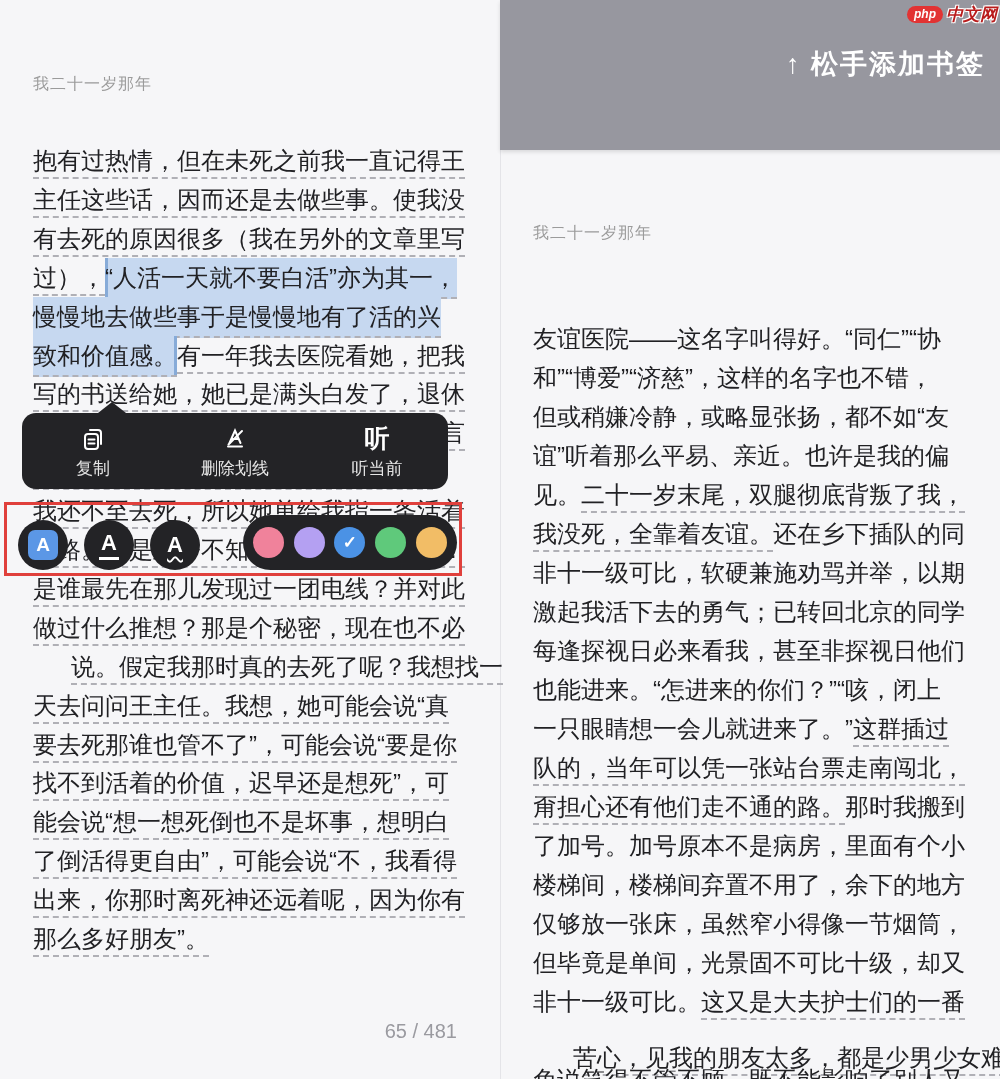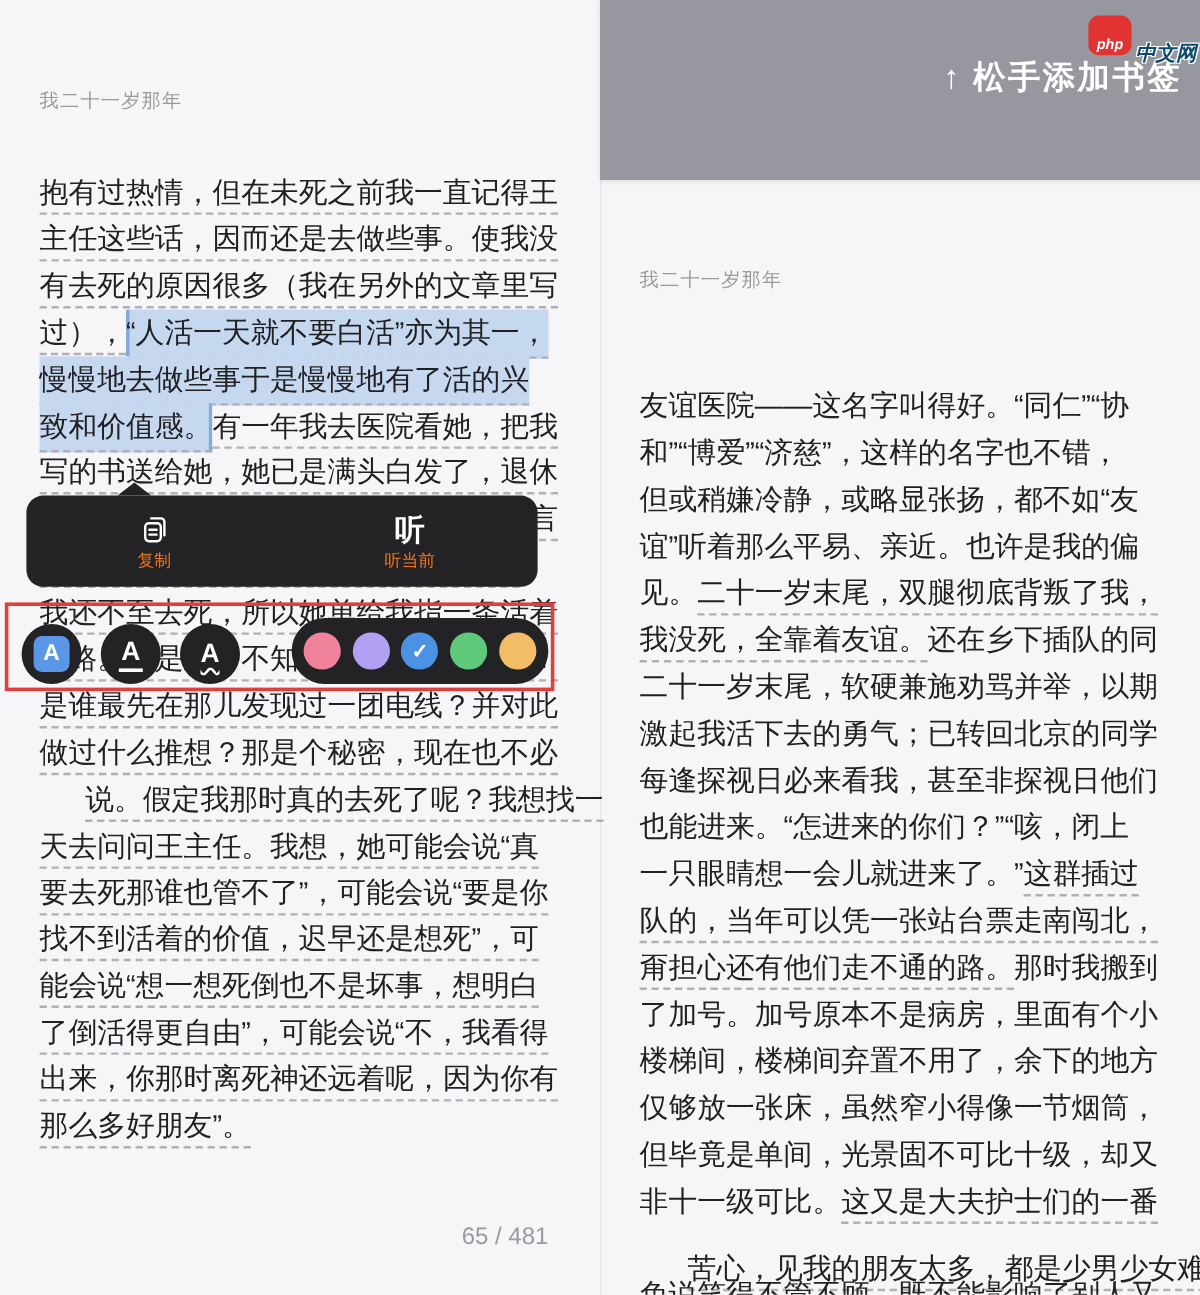--- a/index.html
+++ b/index.html
@@ -29,34 +29,34 @@
           z-index:10;box-shadow:0 2px 4px rgba(0,0,0,.12);}
   .banner-label{position:absolute;right:72px;top:46px;font-size:27px;font-weight:bold;color:#fff;
                 letter-spacing:2px;}
   .ribbon{position:absolute;right:27px;top:0;width:25px;height:79px;
           background:linear-gradient(180deg,#2f8de7,#4ba4f5);
           clip-path:polygon(0 0,100% 0,100% 100%,50% 72%,0 100%);}
 
   
   .wm{position:absolute;top:3px;right:3px;z-index:60;display:flex;align-items:center;gap:3px;}
   .wm-badge{background:#e23333;color:#fff;font-size:12px;font-weight:bold;font-style:italic;
-            border-radius:9px;padding:17px 7px 2px;}
-  .wm-site{font-size:17px;font-weight:bold;font-style:italic;color:#0c4a6e;
-           text-shadow:-1px -1px 0 #fff,1px -1px 0 #fff,-1px 1px 0 #fff,1px 1px 0 #fff;margin-top:30px;}
+            border-radius:9px;padding:1px 7px 2px;}
+  .wm-site{font-size:17px;font-weight:bold;font-style:italic;color:#b91c1c;
+           text-shadow:-1px -1px 0 #fff,1px -1px 0 #fff,-1px 1px 0 #fff,1px 1px 0 #fff;}
 
   
   .toolbar{position:absolute;left:22px;top:413px;width:426px;height:76px;background:#232326;
            border-radius:14px;z-index:30;display:flex;align-items:center;justify-content:space-around;}
   .toolbar::before{content:"";position:absolute;top:-11px;left:76px;width:0;height:0;
            border-left:14px solid transparent;border-right:14px solid transparent;
            border-bottom:11px solid #232326;}
   .tb-item{display:flex;flex-direction:column;align-items:center;gap:2px;width:25%;cursor:pointer;}
   .tb-icon{height:32px;display:flex;align-items:center;justify-content:center;color:#fff;}
   .listen-glyph{font-size:25px;font-weight:bold;}
-  .tb-label{font-size:14px;color:#f97316;}
+  .tb-label{font-size:17px;color:#e5e5e5;}
 
   
   .style-btn{position:absolute;width:50px;height:50px;border-radius:50%;background:#232326;
              z-index:20;display:flex;align-items:center;justify-content:center;cursor:pointer;}
   #style-hl{left:18px;top:520px;}
   #style-u{left:84px;top:520px;}
   #style-wavy{left:150px;top:520px;}
   .hl-square{width:30px;height:30px;border-radius:7px;background:#5b97e6;color:#fff;
              font-size:19px;font-weight:bold;display:flex;align-items:center;justify-content:center;}
   .a-underline{color:#fff;font-size:22px;font-weight:bold;border-bottom:3px solid #fff;
@@ -107,21 +107,21 @@
   <div id="page-indicator">65 / 481</div>
 
   <div class="chapter-header" id="right-header">我二十一岁那年</div>
   <div id="right-lines">
       <div class="tline" style="top: 0px;"><span class="seg">友谊医院——这名字叫得好。“同仁”“协</span></div>
       <div class="tline" style="top: 39px;"><span class="seg">和”“博爱”“济慈”，这样的名字也不错，</span></div>
       <div class="tline" style="top: 78px;"><span class="seg">但或稍嫌冷静，或略显张扬，都不如“友</span></div>
       <div class="tline" style="top: 117px;"><span class="seg">谊”听着那么平易、亲近。也许是我的偏</span></div>
       <div class="tline" style="top: 156px;"><span class="seg">见。</span><span class="seg seg-u">二十一岁末尾，双腿彻底背叛了我，</span></div>
       <div class="tline" style="top: 195px;"><span class="seg seg-u">我没死，全靠着友谊。</span><span class="seg">还在乡下插队的同</span></div>
-      <div class="tline" style="top: 234px;"><span class="seg">二十一岁末尾，软硬兼施劝骂并举，以期</span></div>
+      <div class="tline" style="top: 234px;"><span class="seg">非十一级可比，软硬兼施劝骂并举，以期</span></div>
       <div class="tline" style="top: 273px;"><span class="seg">激起我活下去的勇气；已转回北京的同学</span></div>
       <div class="tline" style="top: 312px;"><span class="seg">每逢探视日必来看我，甚至非探视日他们</span></div>
       <div class="tline" style="top: 351px;"><span class="seg">也能进来。“怎进来的你们？”“咳，闭上</span></div>
       <div class="tline" style="top: 390px;"><span class="seg">一只眼睛想一会儿就进来了。”</span><span class="seg seg-u">这群插过</span></div>
       <div class="tline" style="top: 429px;"><span class="seg seg-u">队的，当年可以凭一张站台票走南闯北，</span></div>
       <div class="tline" style="top: 468px;"><span class="seg seg-u">甭担心还有他们走不通的路。</span><span class="seg">那时我搬到</span></div>
       <div class="tline" style="top: 507px;"><span class="seg">了加号。加号原本不是病房，里面有个小</span></div>
       <div class="tline" style="top: 546px;"><span class="seg">楼梯间，楼梯间弃置不用了，余下的地方</span></div>
       <div class="tline" style="top: 585px;"><span class="seg">仅够放一张床，虽然窄小得像一节烟筒，</span></div>
       <div class="tline" style="top: 624px;"><span class="seg">但毕竟是单间，光景固不可比十级，却又</span></div>
@@ -145,20 +145,31 @@
       <span class="tb-icon">
         <svg width="30" height="30" viewBox="0 0 30 30" fill="none" stroke="#fff" stroke-width="2" stroke-linecap="round">
           <path d="M12 6 h8 a3 3 0 0 1 3 3 v11"></path>
           <rect x="7" y="10" width="13" height="15" rx="3"></rect>
           <path d="M10.5 15.5 h6 M10.5 19.5 h6"></path>
         </svg>
       </span>
       <span class="tb-label">复制</span>
     </div>
     <div class="tb-item">
+      <span class="tb-icon">
+        <svg width="30" height="30" viewBox="0 0 30 30" fill="none" stroke="#fff" stroke-width="2" stroke-linecap="round">
+          <path d="M9.5 19 L15 6.5 L20.5 19"></path>
+          <path d="M12 15 h6"></path>
+          <path d="M8 22.5 h14"></path>
+          <path d="M8.5 20.5 L22 7"></path>
+        </svg>
+      </span>
+      <span class="tb-label">删除划线</span>
+    </div>
+    <div class="tb-item">
       <span class="tb-icon listen-glyph">听</span>
       <span class="tb-label">听当前</span>
     </div>
   </div>
 
   <div class="style-btn" id="style-hl">
     <span class="hl-square">A</span>
   </div>
   <div class="style-btn" id="style-u">
     <span class="a-underline">A</span>

